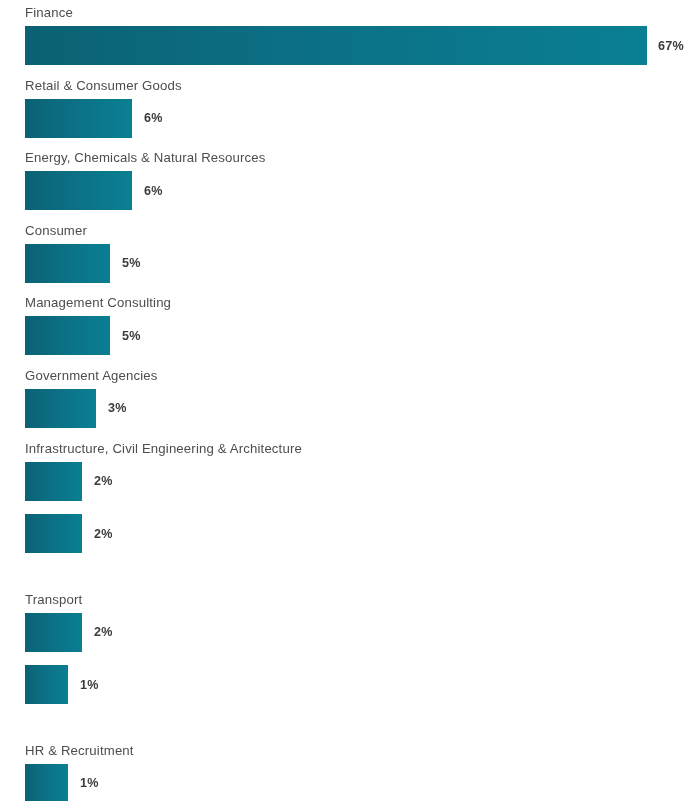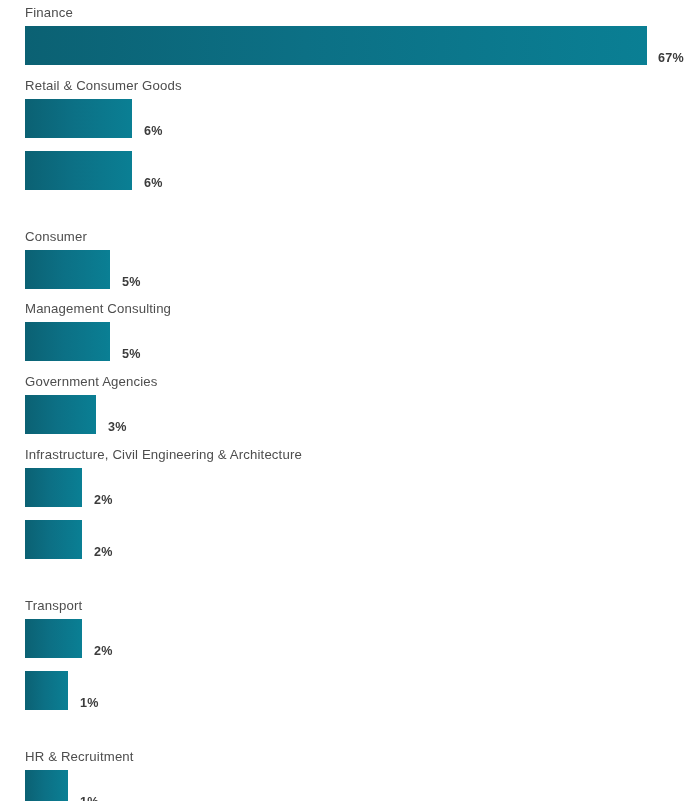--- a/index.html
+++ b/index.html
@@ -38,21 +38,21 @@
     white-space: nowrap;
     padding-top: 6px;
     padding-bottom: 0;
   }
 
   .bar-track {
     position: relative;
     height: 39px;
     margin-top: 6px;
     display: flex;
-    align-items: flex-end;
+    align-items: center;
   }
 
   .bar-fill {
     height: 39px;
     background: linear-gradient(90deg, #0b6173 0%, #0c7085 45%, #0a7f94 100%);
     flex: 0 0 auto;
   }
 
   .bar-value {
     font-size: 12.6px;
@@ -80,20 +80,21 @@
       </div>
     </div>
     <div class="bar-row">
       <div class="bar-label">Retail &amp; Consumer Goods</div>
       <div class="bar-track">
         <div class="bar-fill" style="width: 107px; background: linear-gradient(90deg, rgb(11, 97, 115) 0%, rgb(12, 112, 133) 45%, rgb(10, 127, 148) 100%);"></div>
         <div class="bar-value">6%</div>
       </div>
     </div>
     <div class="bar-row">
+      <div class="bar-label">Energy, Chemicals &amp; Natural Resources</div>
       <div class="bar-track">
         <div class="bar-fill" style="width: 107px; background: linear-gradient(90deg, rgb(11, 97, 115) 0%, rgb(12, 112, 133) 45%, rgb(10, 127, 148) 100%);"></div>
         <div class="bar-value">6%</div>
       </div>
     </div>
     <div class="bar-row">
       <div class="bar-label">Consumer</div>
       <div class="bar-track">
         <div class="bar-fill" style="width: 85px; background: linear-gradient(90deg, rgb(11, 97, 115) 0%, rgb(12, 112, 133) 45%, rgb(10, 127, 148) 100%);"></div>
         <div class="bar-value">5%</div>

